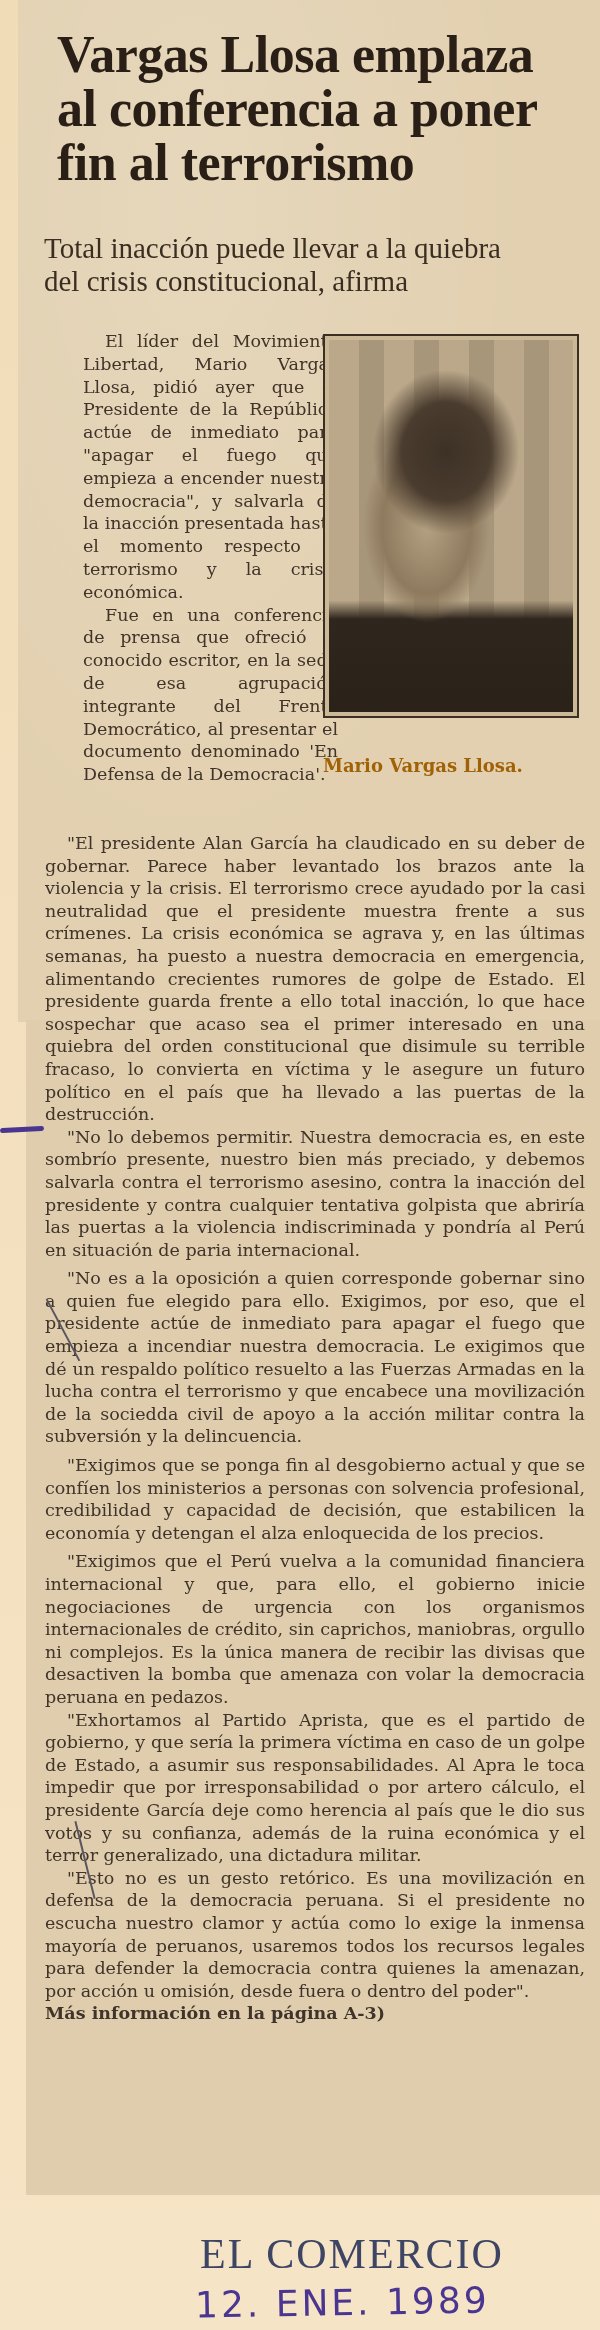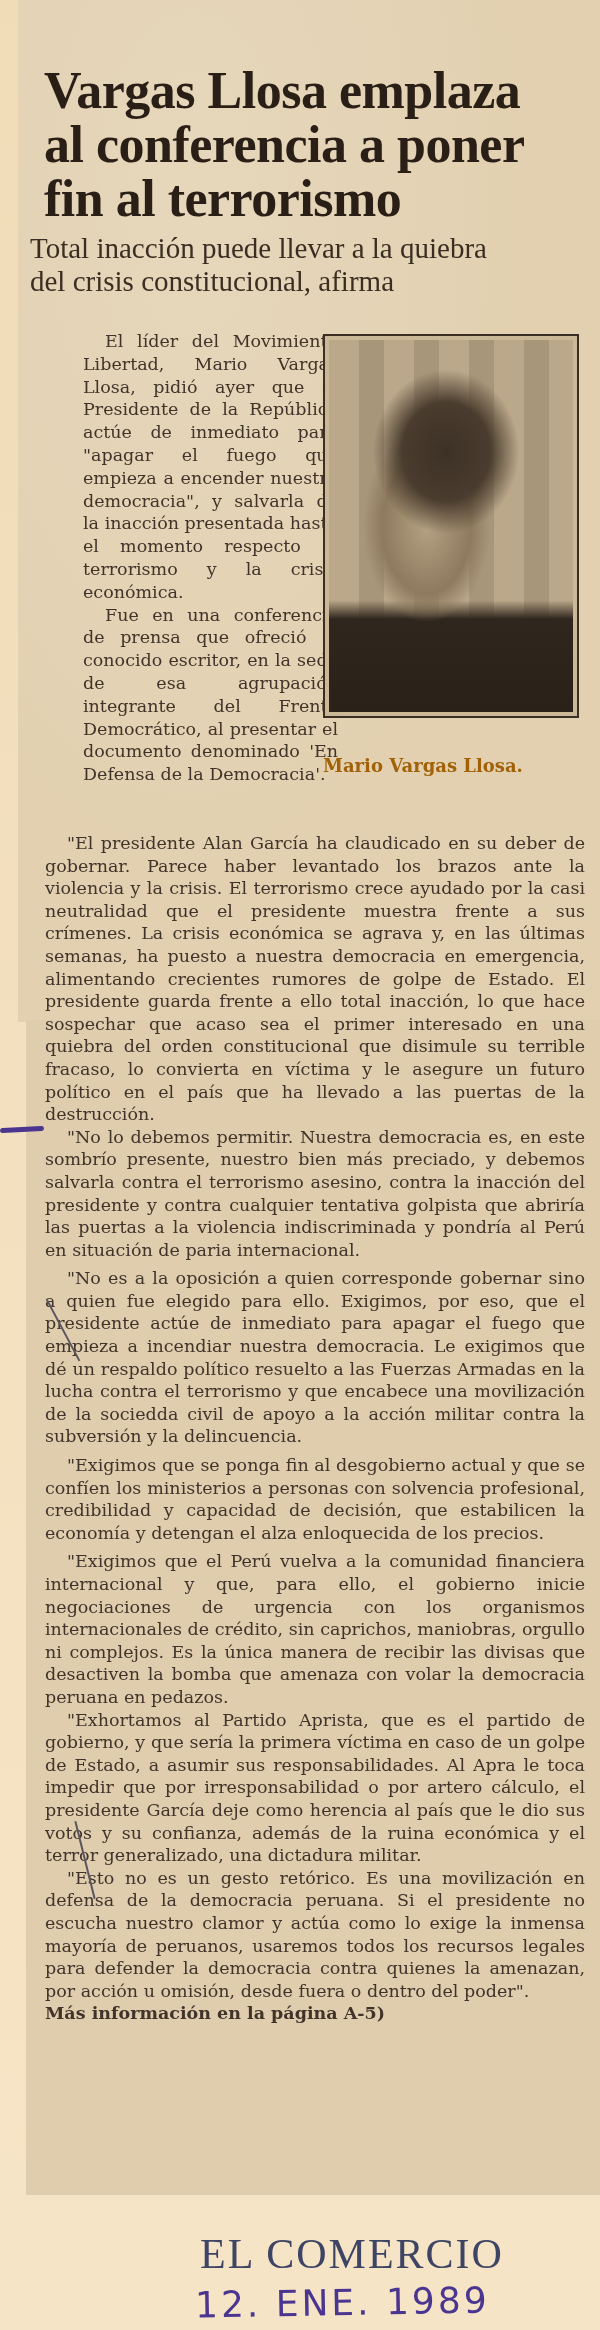--- a/index.html
+++ b/index.html
@@ -17,29 +17,28 @@
     .clip-top {
       position: absolute; left: 18px; top: 0; width: 582px; height: 1022px;
       background: #e2d0b0;
       background-image: radial-gradient(ellipse at 30% 20%, rgba(255,255,255,0.15), transparent 60%);
     }
     .clip-bottom {
       position: absolute; left: 26px; top: 1020px; width: 574px; height: 1175px;
       background: #dfcdae;
     }
     .headline {
-      position: absolute; left: 44px; top: 28px; width: 540px;
+      position: absolute; left: 57px; top: 28px; width: 540px;
       font-family: "Liberation Serif", serif; font-weight: bold;
       font-size: 52px; line-height: 54px; color: #2a1f16;
       letter-spacing: -0.5px;
-      margin-top: 36px;
     }
     .headline div { white-space: nowrap; }
     .subhead {
-      position: absolute; left: 30px; top: 232px; width: 540px;
+      position: absolute; left: 44px; top: 232px; width: 540px;
       font-family: "Liberation Serif", serif;
       font-size: 29px; line-height: 33px; color: #3a2e22;
     }
     .col-left {
       position: absolute; left: 43px; top: 330px; width: 255px;
       font-size: 17.5px; line-height: 22.8px; text-align: justify;
       font-family: "DejaVu Serif", serif; color: #40342a; margin-left: 40px;
     }
     .col-left p { margin: 0; text-indent: 22px; }
     .photo-frame {
@@ -119,21 +118,21 @@
 <div class="caption">Mario Vargas Llosa.</div>
 
 <div class="body-full">
   <p class="tight">"El presidente Alan García ha claudicado en su deber de gobernar. Parece haber levantado los brazos ante la violencia y la crisis. El terrorismo crece ayudado por la casi neutralidad que el presidente muestra frente a sus crímenes. La crisis económica se agrava y, en las últimas semanas, ha puesto a nuestra democracia en emergencia, alimentando crecientes rumores de golpe de Estado. El presidente guarda frente a ello total inacción, lo que hace sospechar que acaso sea el primer interesado en una quiebra del orden constitucional que disimule su terrible fracaso, lo convierta en víctima y le asegure un futuro político en el país que ha llevado a las puertas de la destrucción.</p>
   <p>"No lo debemos permitir. Nuestra democracia es, en este sombrío presente, nuestro bien más preciado, y debemos salvarla contra el terrorismo asesino, contra la inacción del presidente y contra cualquier tentativa golpista que abriría las puertas a la violencia indiscriminada y pondría al Perú en situación de paria internacional.</p>
   <p>"No es a la oposición a quien corresponde gobernar sino a quien fue elegido para ello. Exigimos, por eso, que el presidente actúe de inmediato para apagar el fuego que empieza a incendiar nuestra democracia. Le exigimos que dé un respaldo político resuelto a las Fuerzas Armadas en la lucha contra el terrorismo y que encabece una movilización de la sociedda civil de apoyo a la acción militar contra la subversión y la delincuencia.</p>
   <p>"Exigimos que se ponga fin al desgobierno actual y que se confíen los ministerios a personas con solvencia profesional, credibilidad y capacidad de decisión, que estabilicen la economía y detengan el alza enloquecida de los precios.</p>
   <p class="tight">"Exigimos que el Perú vuelva a la comunidad financiera internacional y que, para ello, el gobierno inicie negociaciones de urgencia con los organismos internacionales de crédito, sin caprichos, maniobras, orgullo ni complejos. Es la única manera de recibir las divisas que desactiven la bomba que amenaza con volar la democracia peruana en pedazos.</p>
   <p class="tight">"Exhortamos al Partido Aprista, que es el partido de gobierno, y que sería la primera víctima en caso de un golpe de Estado, a asumir sus responsabilidades. Al Apra le toca impedir que por irresponsabilidad o por artero cálculo, el presidente García deje como herencia al país que le dio sus votos y su confianza, además de la ruina económica y el terror generalizado, una dictadura militar.</p>
   <p class="tight">"Esto no es un gesto retórico. Es una movilización en defensa de la democracia peruana. Si el presidente no escucha nuestro clamor y actúa como lo exige la inmensa mayoría de peruanos, usaremos todos los recursos legales para defender la democracia contra quienes la amenazan, por acción u omisión, desde fuera o dentro del poder".</p>
-  <p class="more-info">Más información en la página A-5)</p>
+  <p class="more-info">Más información en la página A-3)</p>
 </div>
 
 <div class="pen-mark"></div>
 <div class="scratch" style="left:62px;top:1295px;height:70px;transform:rotate(-28deg);"></div>
 <div class="scratch" style="left:84px;top:1820px;height:80px;transform:rotate(-14deg);"></div>
 
 <div class="stamp">EL COMERCIO</div>
 <div class="handwritten-date">12. ENE. 1989</div>
 
 </body></html>

